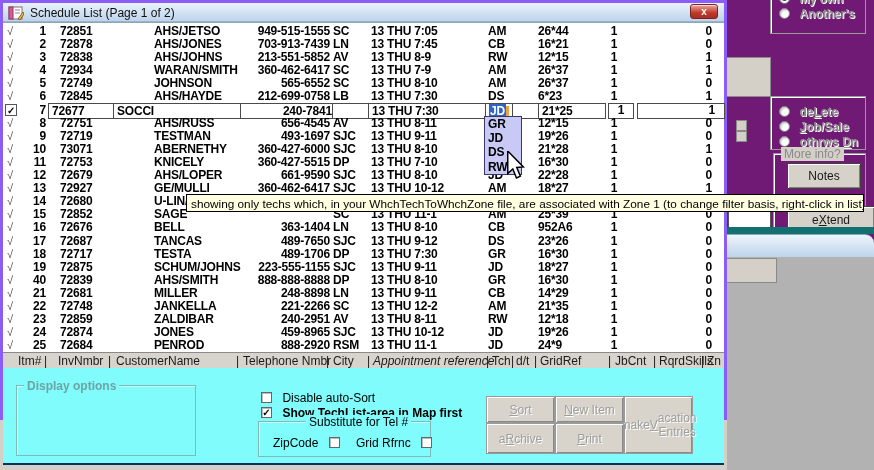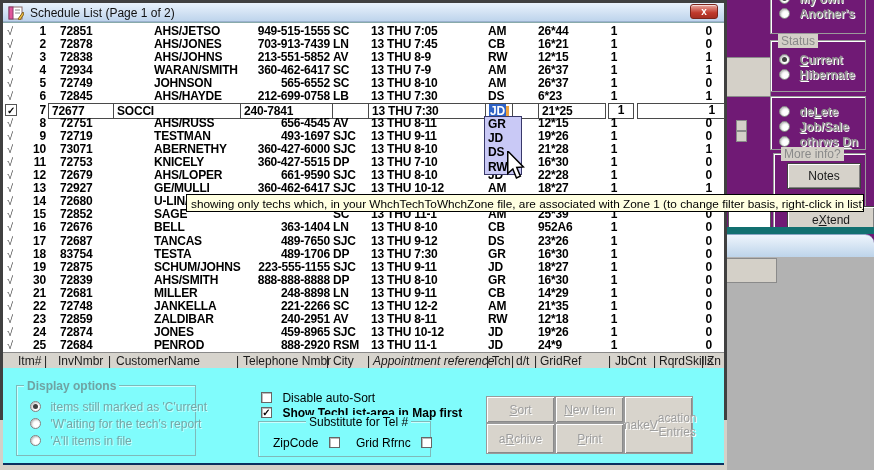--- a/index.html
+++ b/index.html
@@ -24,21 +24,21 @@
     font-size:12px; text-align:center; color:#1a1a1a; cursor:default; }
   .teal-band { position:absolute; left:0; width:147px; top:227px; height:7px; background:#127070; }
   .blue-band { position:absolute; left:0; width:147px; top:234px; height:23px;
     background:linear-gradient(#eef5fc,#bdd4ea); border-top-right-radius:9px; border-top:1px solid #8aa6c4; }
   .gray-bottom { position:absolute; left:0; width:147px; top:257px; height:213px; background:#b2b2b2; }
   .mini-box { position:absolute; border:1px solid #8a8a8a; background:#d4d0c8; }
   .white-edit { position:absolute; left:1px; top:206px; width:43px; height:22px; background:#fff; border:1px solid #555; }
 
   
   .dialog { position:absolute; left:0; top:0; width:727px; height:420px; background:#b91c1c;
-    border:3px solid #404040; box-shadow:0 0 0 1px #6e87a5 inset; }
+    border:3px solid #8b5cf6; box-shadow:0 0 0 1px #6e87a5 inset; }
   .titlebar { position:absolute; left:0; right:0; top:0; height:19px;
     background:linear-gradient(#e9f2fc,#bed4ec); border-bottom:1px solid #9cb2cf; }
   .title-text { position:absolute; left:27px; top:3px; font-size:12px; color:#101010; white-space:nowrap; }
   .title-icon { position:absolute; left:5px; top:2px; }
   .closebtn { position:absolute; right:6px; top:1px; width:28px; height:15px;
     background:linear-gradient(#eba9a0,#c0392b 60%,#a52f22); border:1px solid #7c241a; border-radius:3px;
     color:#fff; font-size:10px; font-weight:bold; text-align:center; line-height:13px;
     box-shadow:inset 0 1px 0 rgba(255,255,255,.6); cursor:default; }
 
   
@@ -124,34 +124,20 @@
             <span class="radio"></span>
             <span class="rlabel">Another's</span>
           </div>
         </div>
     </div>
 
     <div class="mini-box" style="left:-2px; top:57px; width:46px; height:40px;"></div>
     <div class="mini-box" style="left:9px; top:120px; width:11px; height:11px;"></div>
     <div class="mini-box" style="left:9px; top:131px; width:11px; height:11px;"></div>
 
-    <div class="groupbox" style="left:43px; top:40px; width:96px; height:52px;">
-      <span class="grouplabel">Status</span>
-      <div style="position:absolute; left:8px; top:9px; right:2px;">
-
-      <div class="rrow sel">
-            <span class="radio"></span>
-            <span class="rlabel"><u>C</u>urrent</span>
-          </div>
-          <div class="rrow">
-            <span class="radio"></span>
-            <span class="rlabel"><u>H</u>ibernate</span>
-          </div>
-        </div>
-    </div>
 
     <div class="groupbox" style="left:43px; top:96px; width:96px; height:54px;">
       <div style="position:absolute; left:8px; top:5px; right:2px;">
 
       <div class="rrow">
             <span class="radio"></span>
             <span class="rlabel">de<u>L</u>ete</span>
           </div>
           <div class="rrow">
             <span class="radio"></span>
@@ -277,21 +263,21 @@
               <span class="c10">1</span>
             </div>
           </div>
 
         <div class="editrow">
           <span class="chk">✓</span>
           <span class="itm">7</span>
           <div class="cellstrip">
             <div class="cell" style="width:65px;">72677</div>
             <div class="cell" style="width:127px;">SOCCI</div>
-            <div class="cell" style="width:92px;">240-7841</div>
+            <div class="cell" style="width:92px;text-align:right;">240-7841</div>
             <div class="cell" style="width:36px;"></div>
             <div class="cell" style="width:117px;">13 THU 7:30</div>
             <div class="cell" style="width:27px;"><span class="selhl">JD</span><span class="caret"></span></div>
             <div class="cell" style="width:26px;"></div>
             <div class="cell" style="width:66px;">21*25</div>
           </div>
           <div class="sbox" style="left:605px; width:26px; text-align:center;">1</div>
           <div class="sbox" style="left:634px; width:88px; text-align:right; padding-right:9px;">1</div>
         </div>
 
@@ -423,21 +409,21 @@
               <span class="c5">SJC</span>
               <span class="c6">13 THU 9-12</span>
               <span class="c7">DS</span>
               <span class="c8">23*26</span>
               <span class="c9">1</span>
               <span class="c10">0</span>
             </div>
             <div class="row">
               <span class="cc">√</span>
               <span class="c1">18</span>
-              <span class="c2">83754</span>
+              <span class="c2">72717</span>
               <span class="c3">TESTA</span>
               <span class="c4">489-1706</span>
               <span class="c5">DP</span>
               <span class="c6">13 THU 7:30</span>
               <span class="c7">GR</span>
               <span class="c8">16*30</span>
               <span class="c9">1</span>
               <span class="c10">0</span>
             </div>
             <div class="row">
@@ -448,21 +434,21 @@
               <span class="c4">223-555-1155</span>
               <span class="c5">SJC</span>
               <span class="c6">13 THU 9-11</span>
               <span class="c7">JD</span>
               <span class="c8">18*27</span>
               <span class="c9">1</span>
               <span class="c10">0</span>
             </div>
             <div class="row">
               <span class="cc">√</span>
-              <span class="c1">30</span>
+              <span class="c1">40</span>
               <span class="c2">72839</span>
               <span class="c3">AHS/SMITH</span>
               <span class="c4">888-888-8888</span>
               <span class="c5">DP</span>
               <span class="c6">13 THU 8-10</span>
               <span class="c7">GR</span>
               <span class="c8">16*30</span>
               <span class="c9">1</span>
               <span class="c10">0</span>
             </div>
@@ -558,35 +544,20 @@
         <span class="hcell" style="left: 612px;">JbCnt</span>
         <span class="hcell" style="left: 650px;">|</span>
         <span class="hcell" style="left: 656px;">RqrdSkills</span>
         <span class="hcell" style="left: 698px;">|</span>
         <span class="hcell" style="left: 704px;">Zn</span>
       </div>
 
     <div class="cyan">
       <div class="groupbox" style="left:13px; top:17px; width:180px; height:71px;">
         <span class="grouplabel" style="font-weight:bold;">Display options</span>
-        <div style="position:absolute; left:13px; top:11px; right:2px;">
-
-        <div class="rrow sel" style="height:17px;">
-              <span class="radio"></span>
-              <span class="rlabel">items still marked as 'C'urrent</span>
-            </div>
-            <div class="rrow" style="height:17px;">
-              <span class="radio"></span>
-              <span class="rlabel">'W'aiting for the tech's report</span>
-            </div>
-            <div class="rrow" style="height:17px;">
-              <span class="radio"></span>
-              <span class="rlabel">'A'll items in file</span>
-            </div>
-          </div>
       </div>
 
       <div style="position:absolute; left:258px; top:20px;">
 
       <div class="cbrow">
             <span class="cb"></span>
             <span class="cblabel">Disable auto-Sort</span>
           </div>
           <div class="cbrow sel bold">
             <span class="cb"></span>

